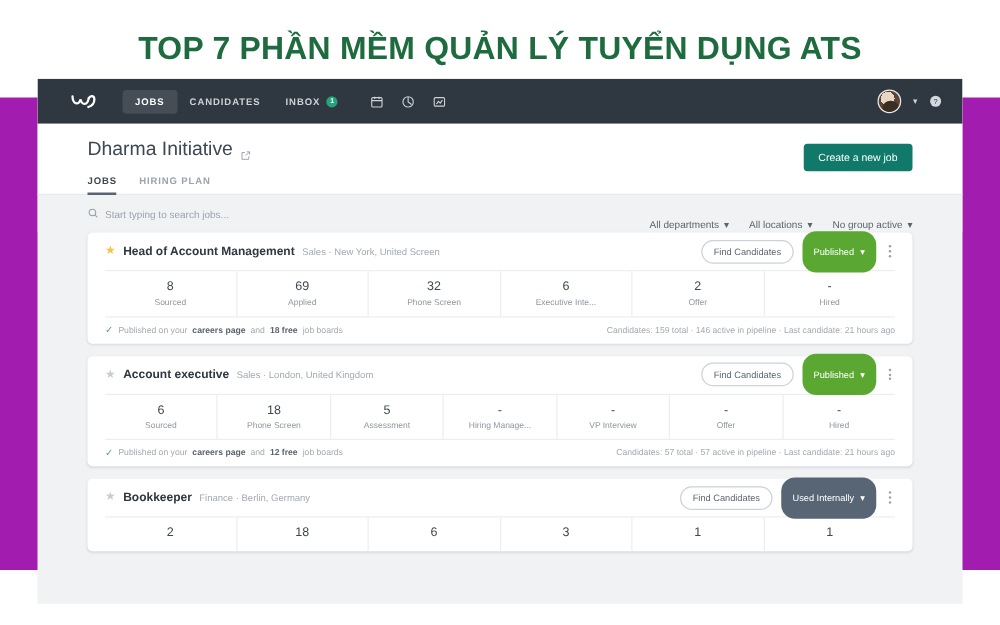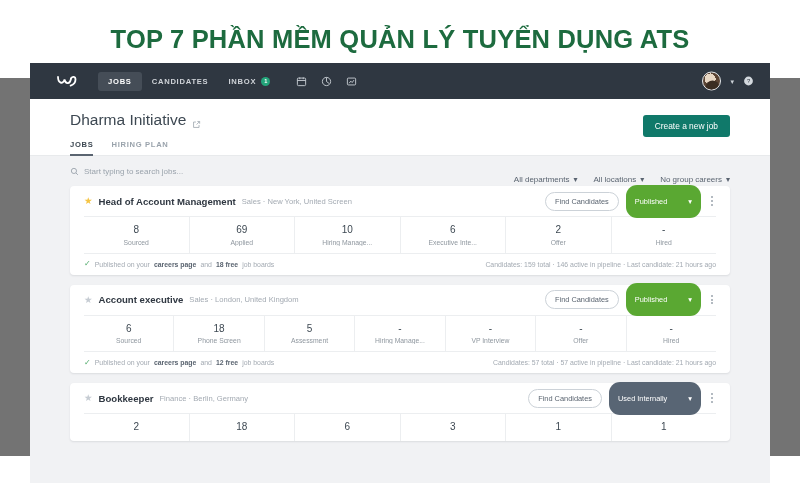--- a/index.html
+++ b/index.html
@@ -2,21 +2,21 @@
 <html><head>
 <meta charset="utf-8">
 <style>
   * { box-sizing: border-box; margin: 0; padding: 0; }
   html, body {
     width: 800px; height: 500px;
     background: #ffffff;
     font-family: "Liberation Sans", sans-serif;
     overflow: hidden;
   }
-  .page { position: relative; width: 800px; height: 456px; background:#737373; }
+  .page { position: relative; width: 800px; height: 456px; background:#a21caf; }
 
   
   .banner {
     height: 78px;
     display: flex; align-items: center; justify-content: center;
     background: #ffffff;
   }
   .banner-title {
     font-size: 25.5px;
     font-weight: bold;
@@ -141,21 +141,21 @@
   .star.off { color: #c6ccd3; }
   .job-title { font-size: 9.6px; font-weight: bold; color: #2f3741; white-space: nowrap; }
   .job-meta { font-size: 7.6px; color: #a3aab2; white-space: nowrap; }
   .head-right { margin-left: auto; display: flex; align-items: center; gap: 7px; }
   .btn-outline {
     font-size: 7.4px; color: #5a6470; background: #fff;
     border: 1px solid #ccd2d8; border-radius: 11px; padding: 4px 9px; white-space: nowrap;
   }
   .pill {
     font-size: 7.4px; color: #fff; border-radius: 11px;
-    padding: 12px 9px; display: flex; align-items: center; gap: 21px; white-space: nowrap;
+    padding: 12px 9px; display: flex; align-items: center; gap: 5px; white-space: nowrap;
   }
   .pill.published { background: #5aa832; }
   .pill.internal { background: #586574; }
   .kebab { color: #9aa3ac; font-size: 10px; letter-spacing: 0; line-height: 7px; width: 8px; text-align: center; }
   .kebab span { display:block; width:2px; height:2px; border-radius:50%; background:#9aa3ac; margin: 1.6px auto; }
 
   .stats { display: flex; border-top: 1px solid #eceef0; }
   .stat {
     flex: 1; text-align: center; padding: 7px 2px 7px 2px;
     border-right: 1px solid #eceef0;
@@ -277,21 +277,21 @@
       <div class="filter-right">
         <div class="filter-sel">
           <span>All departments</span>
           <span>▾</span>
         </div>
         <div class="filter-sel">
           <span>All locations</span>
           <span>▾</span>
         </div>
         <div class="filter-sel">
-          <span>No group careers</span>
+          <span>No group active</span>
           <span>▾</span>
         </div>
       </div>
     </div>
 
     <div class="cards">
 
       <div class="card">
         <div class="card-head">
           <span class="star on">★</span>
@@ -313,22 +313,22 @@
         <div class="stats">
           <div class="stat">
             <div class="stat-num">8</div>
             <div class="stat-label">Sourced</div>
           </div>
           <div class="stat">
             <div class="stat-num">69</div>
             <div class="stat-label">Applied</div>
           </div>
           <div class="stat">
-            <div class="stat-num">10</div>
-            <div class="stat-label">Hiring Manage...</div>
+            <div class="stat-num">32</div>
+            <div class="stat-label">Phone Screen</div>
           </div>
           <div class="stat">
             <div class="stat-num">6</div>
             <div class="stat-label">Executive Inte...</div>
           </div>
           <div class="stat">
             <div class="stat-num">2</div>
             <div class="stat-label">Offer</div>
           </div>
           <div class="stat">

